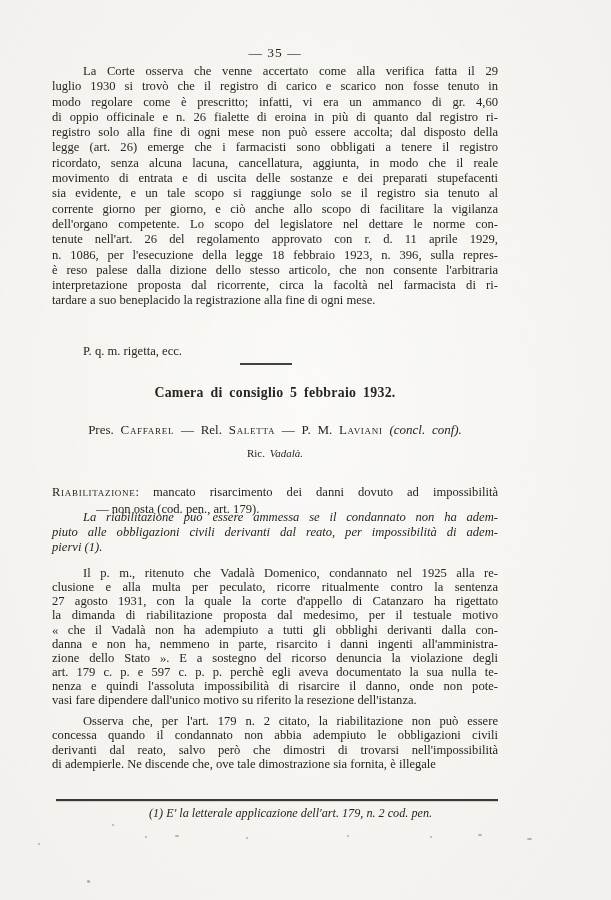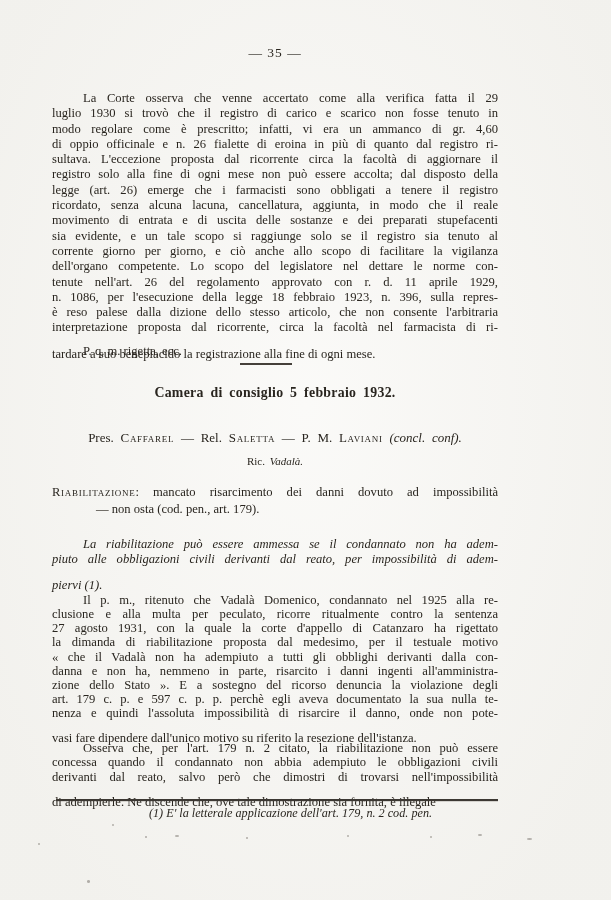--- a/index.html
+++ b/index.html
@@ -20,26 +20,26 @@
   .blk{position:absolute;left:52px;width:446px;}
   .line{
     line-height:15.3px;
     text-align:justify;
     text-align-last:justify;
     -moz-text-align-last:justify;
     white-space:normal;
   }
   .tight .line{line-height:14.15px;}
   .tight2 .line{line-height:14.3px;}
-  .para .line:last-child{text-align-last:left;margin-top:11px;-moz-text-align-last:left;}
-  .indent-first .line:first-child{text-indent:31px;margin-top:27px;}
+  .para .line:last-child{text-align-last:left;-moz-text-align-last:left;}
+  .indent-first .line:first-child{text-indent:31px;}
   .headnote .line{line-height:17.4px;}
   .headnote .line:last-child{text-align-last:left;-moz-text-align-last:left;text-indent:44px;}
   .summary .line{font-style:italic;line-height:15.1px;}
-  .centerline .line{text-align:center;text-align-last:center;margin-top:8px;-moz-text-align-last:center;}
+  .centerline .line{text-align:center;text-align-last:center;-moz-text-align-last:center;}
   .sc{font-variant:small-caps;letter-spacing:0.7px;}
   .i{font-style:italic;}
   .pagenum{top:45px;text-align:center;font-size:13.5px;letter-spacing:1px;}
   .pqm{top:344px;text-indent:31px;line-height:15px;}
   .divider{top:363px;left:240px;width:52px;height:1.6px;background:#45403a;}
   .heading{top:385px;text-align:center;font-weight:bold;font-size:13.8px;word-spacing:3px;letter-spacing:0.3px;}
   .byline{top:422px;font-size:13px;word-spacing:3.5px;}
   .ric{top:446px;font-size:11px;word-spacing:2px;}
   .footrule{top:799px;left:56px;width:442px;height:1.8px;background:#3c3833;box-shadow:0 0.5px 0 rgba(60,55,48,0.35);}
   .footnote{top:806px;text-indent:31px;font-size:12.2px;line-height:15px;text-align:center;font-style:italic;}
@@ -50,21 +50,20 @@
 
 <div class="page">
 
   <div class="blk pagenum">— 35 —</div>
 
   <div class="blk para indent-first" style="top:64px;">
       <div class="line">La Corte osserva che venne accertato come alla verifica fatta il 29</div>
       <div class="line">luglio 1930 si trovò che il registro di carico e scarico non fosse tenuto in</div>
       <div class="line">modo regolare come è prescritto; infatti, vi era un ammanco di gr. 4,60</div>
       <div class="line">di oppio officinale e n. 26 fialette di eroina in più di quanto dal registro ri-</div>
-      <div class="line">sultava. L'eccezione proposta dal ricorrente circa la facoltà di aggiornare il</div>
       <div class="line">registro solo alla fine di ogni mese non può essere accolta; dal disposto della</div>
       <div class="line">legge (art. 26) emerge che i farmacisti sono obbligati a tenere il registro</div>
       <div class="line">ricordato, senza alcuna lacuna, cancellatura, aggiunta, in modo che il reale</div>
       <div class="line">movimento di entrata e di uscita delle sostanze e dei preparati stupefacenti</div>
       <div class="line">sia evidente, e un tale scopo si raggiunge solo se il registro sia tenuto al</div>
       <div class="line">corrente giorno per giorno, e ciò anche allo scopo di facilitare la vigilanza</div>
       <div class="line">dell'organo competente. Lo scopo del legislatore nel dettare le norme con-</div>
       <div class="line">tenute nell'art. 26 del regolamento approvato con r. d. 11 aprile 1929,</div>
       <div class="line">n. 1086, per l'esecuzione della legge 18 febbraio 1923, n. 396, sulla repres-</div>
       <div class="line">è reso palese dalla dizione dello stesso articolo, che non consente l'arbitraria</div>

